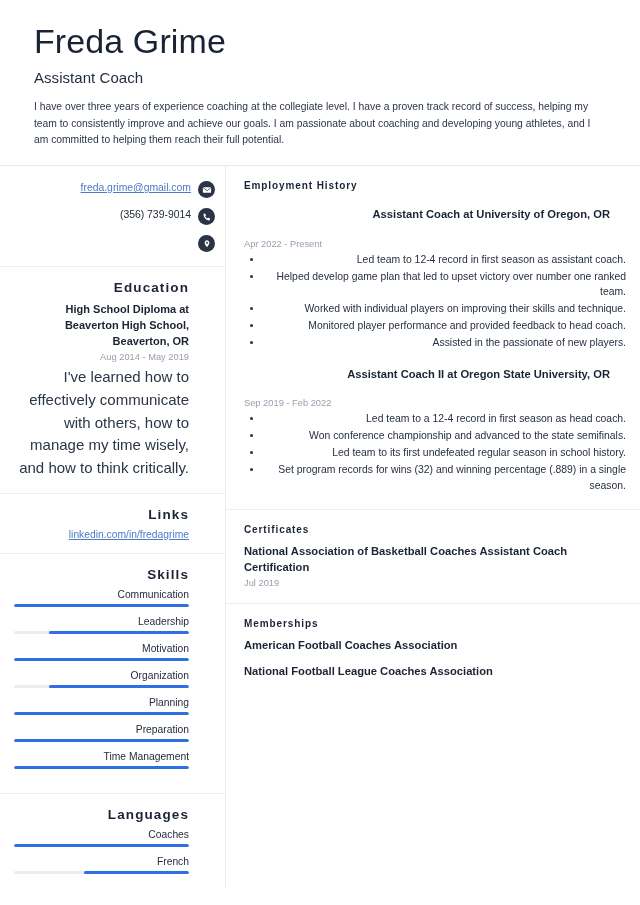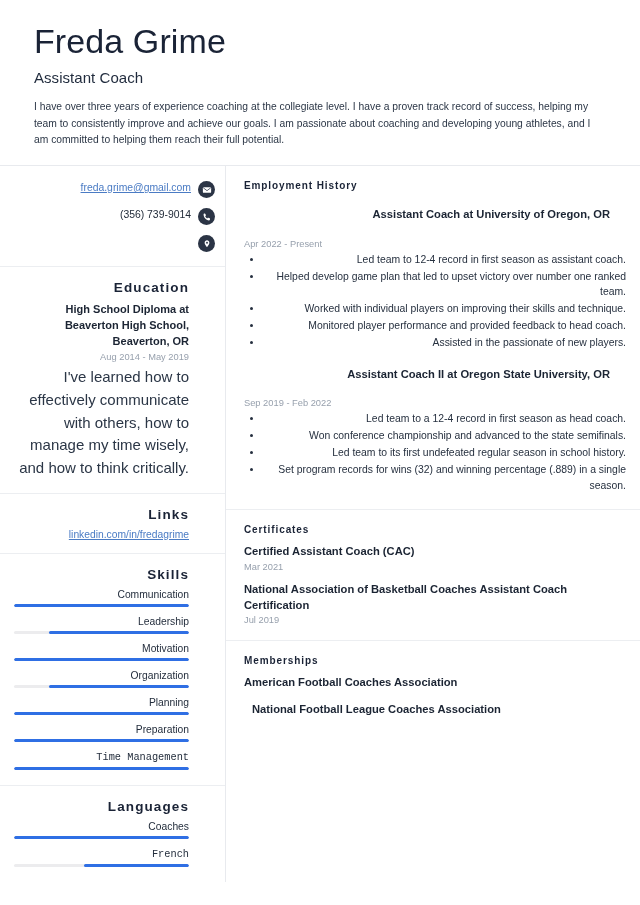--- a/index.html
+++ b/index.html
@@ -142,21 +142,21 @@
 
   .link-item {
     font-size: 10.3px;
     color: #4a7bc4;
     text-decoration: underline;
     display: block;
   }
 
   
   .bar-item { margin-bottom: 9px; }
-  .bar-item:last-child { margin-bottom: 2px; font-family: Liberation Mono, monospace; }
+  .bar-item:last-child { margin-bottom: 11px; }
   .bar-label {
     font-size: 10.3px;
     color: #242e3d;
     margin-bottom: 4px;
     text-align: right;
   }
   .bar-track {
     position: relative;
     height: 3px;
     background: #ececee;
@@ -228,21 +228,21 @@
     color: #97a0ad;
     margin: 2px 0 0 0;
   }
   .mship {
     font-size: 11.2px;
     font-weight: 700;
     color: #1b2433;
     margin: 0 0 11px 0;
     line-height: 1.4;
   }
-  .mship:last-child { margin-bottom: 0; margin-left: 8px; }
+  .mship:last-child { margin-bottom: 0; }
 </style>
 </head>
 <body>
 
 <div class="page">
 
   <div class="header">
     <h1 class="name">Freda Grime</h1>
     <div class="job-title">Assistant Coach</div>
     <p class="summary">I have over three years of experience coaching at the collegiate level. I have a proven track record of success, helping my team to consistently improve and achieve our goals. I am passionate about coaching and developing young athletes, and I am committed to helping them reach their full potential.</p>
@@ -387,24 +387,20 @@
             <li>Won conference championship and advanced to the state semifinals.</li>
             <li>Led team to its first undefeated regular season in school history.</li>
             <li>Set program records for wins (32) and winning percentage (.889) in a single season.</li>
           </ul>
         </div>
       </div>
 
       <div class="rblock">
         <div class="r-sec-title">Certificates</div>
         <div class="cert">
-          <p class="cert-name">Certified Assistant Coach (CAC)</p>
-          <p class="cert-date">Mar 2021</p>
-        </div>
-        <div class="cert">
           <p class="cert-name">National Association of Basketball Coaches Assistant Coach Certification</p>
           <p class="cert-date">Jul 2019</p>
         </div>
       </div>
 
       <div class="rblock">
         <div class="r-sec-title">Memberships</div>
         <p class="mship">American Football Coaches Association</p>
         <p class="mship">National Football League Coaches Association</p>
       </div>

